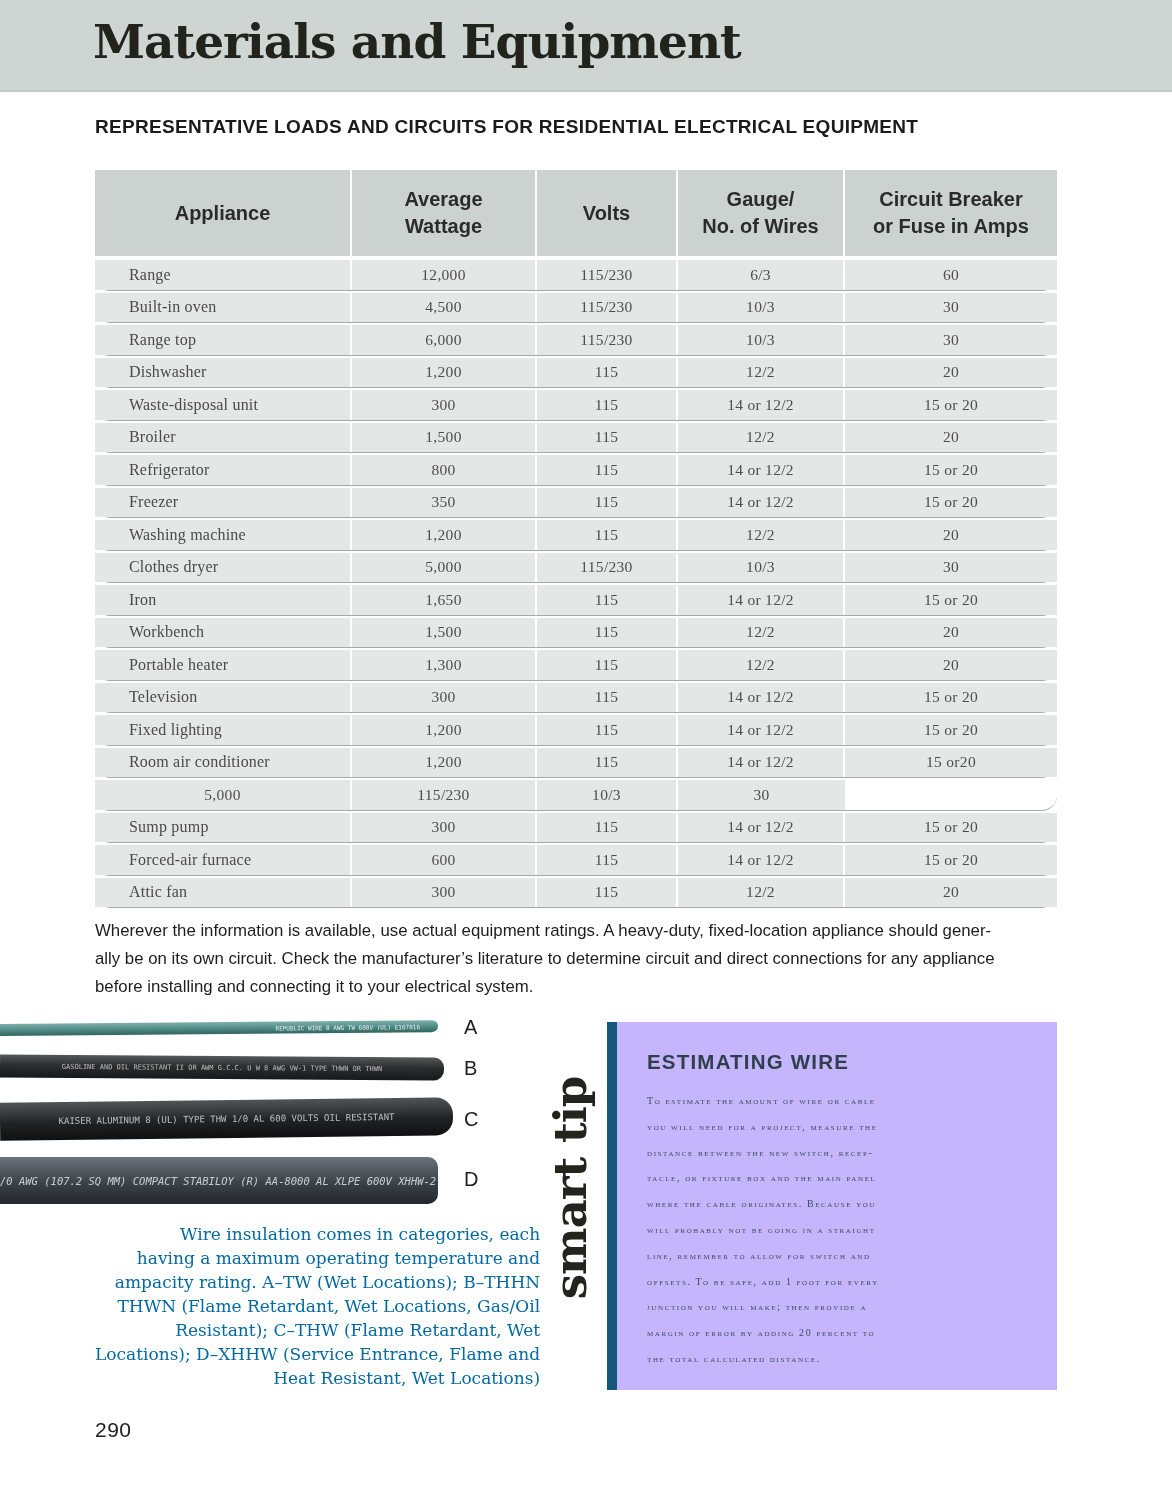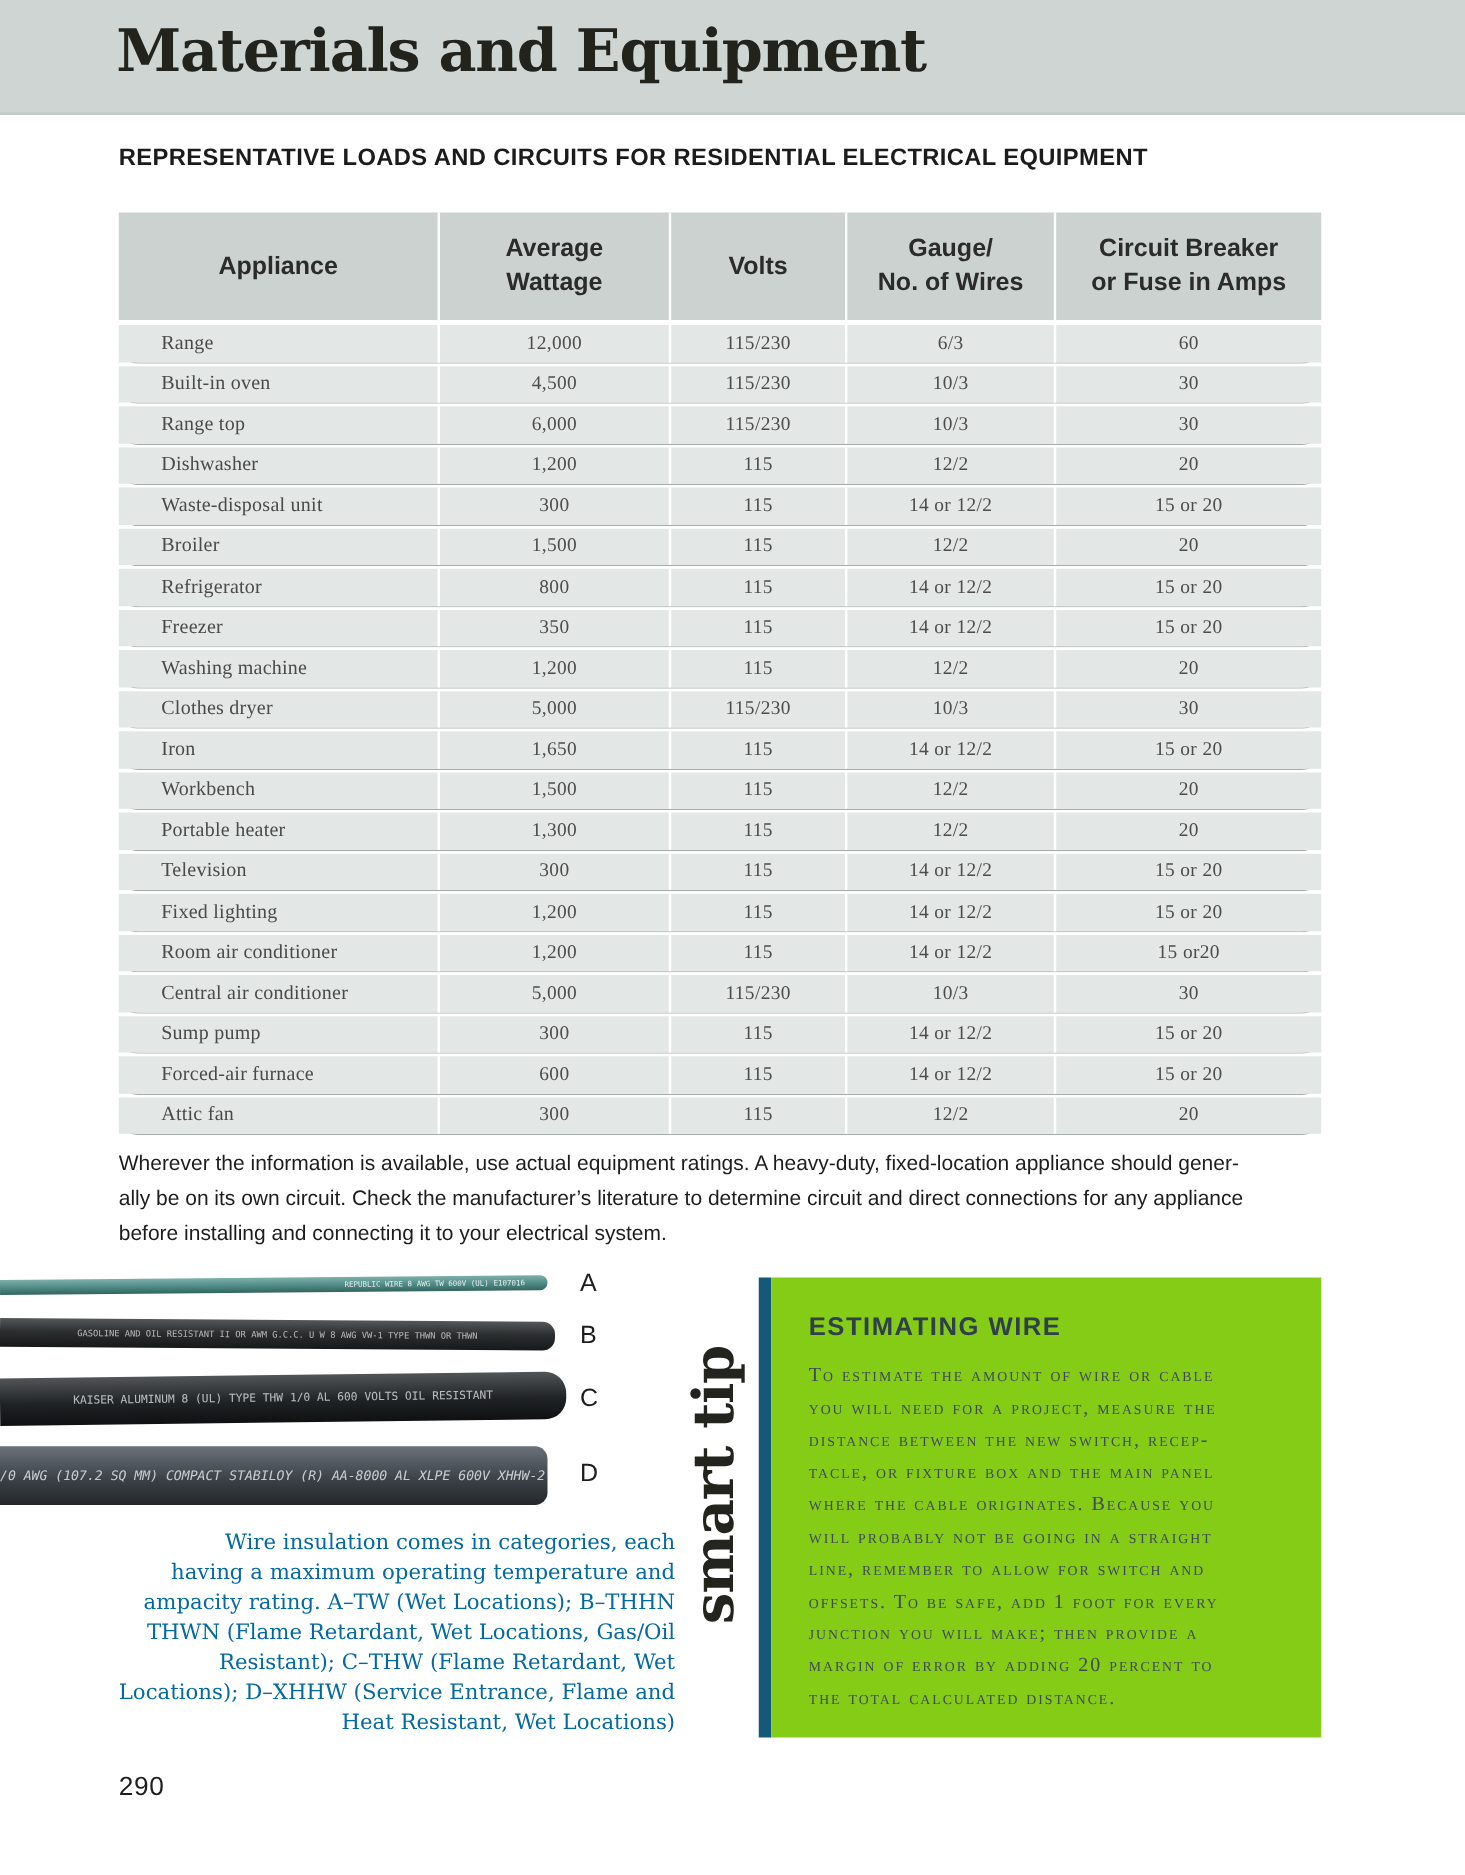--- a/index.html
+++ b/index.html
@@ -53,24 +53,24 @@
   .wire-label{position:absolute;left:464px;font-size:20px;color:#1d1d1d;}
   .wl-a{top:1016px;} .wl-b{top:1057px;} .wl-c{top:1108px;} .wl-d{top:1168px;}
 
   
   .smart-tip-vert{position:absolute;left:440px;top:1158px;width:260px;height:60px;
                   transform:rotate(-90deg);display:flex;align-items:center;justify-content:center;
                   font-family:"DejaVu Serif",serif;font-weight:bold;font-size:45px;letter-spacing:-1px;color:#24241f;}
 
   
   .tip-bar{position:absolute;left:607px;top:1022px;width:10px;height:368px;background:#15597a;}
-  .tip-box{position:absolute;left:617px;top:1022px;width:440px;height:368px;background:#84cc16;
+  .tip-box{position:absolute;left:617px;top:1022px;width:440px;height:368px;background:#c4b5fd;
            box-sizing:border-box;padding:28px 28px 0 30px;}
   .tip-title{font-size:20.5px;font-weight:600;letter-spacing:1.2px;color:#2f3f4c;margin-bottom:14px;}
-  .tip-body div{font-family:"Liberation Serif",serif;font-variant:small-caps;font-size:16px;
+  .tip-body div{font-family:"Liberation Serif",serif;font-variant:small-caps;font-size:10px;
                 letter-spacing:1.6px;line-height:25.8px;color:#3e4b58;white-space:nowrap;}
 
   
   .wire-caption{position:absolute;left:95px;top:1222px;color:#0369a1;text-align:right;}
   .wire-caption div{font-family:"DejaVu Serif",serif;font-size:17px;line-height:24px;white-space:nowrap;}
 
   .page-number{position:absolute;left:95px;top:1418px;font-size:21px;color:#1d1d1d;letter-spacing:.5px;}
 </style>
 </head>
 <body>
@@ -200,21 +200,20 @@
           <div class="t-cell c4">15 or 20</div>
         </div>
         <div class="t-grid t-row">
           <div class="t-cell c0">Room air conditioner</div>
           <div class="t-cell c1">1,200</div>
           <div class="t-cell c2">115</div>
           <div class="t-cell c3">14 or 12/2</div>
           <div class="t-cell c4">15 or20</div>
         </div>
         <div class="t-grid t-row">
-          <div class="t-cell c0">Central air conditioner</div>
           <div class="t-cell c1">5,000</div>
           <div class="t-cell c2">115/230</div>
           <div class="t-cell c3">10/3</div>
           <div class="t-cell c4">30</div>
         </div>
         <div class="t-grid t-row">
           <div class="t-cell c0">Sump pump</div>
           <div class="t-cell c1">300</div>
           <div class="t-cell c2">115</div>
           <div class="t-cell c3">14 or 12/2</div>

